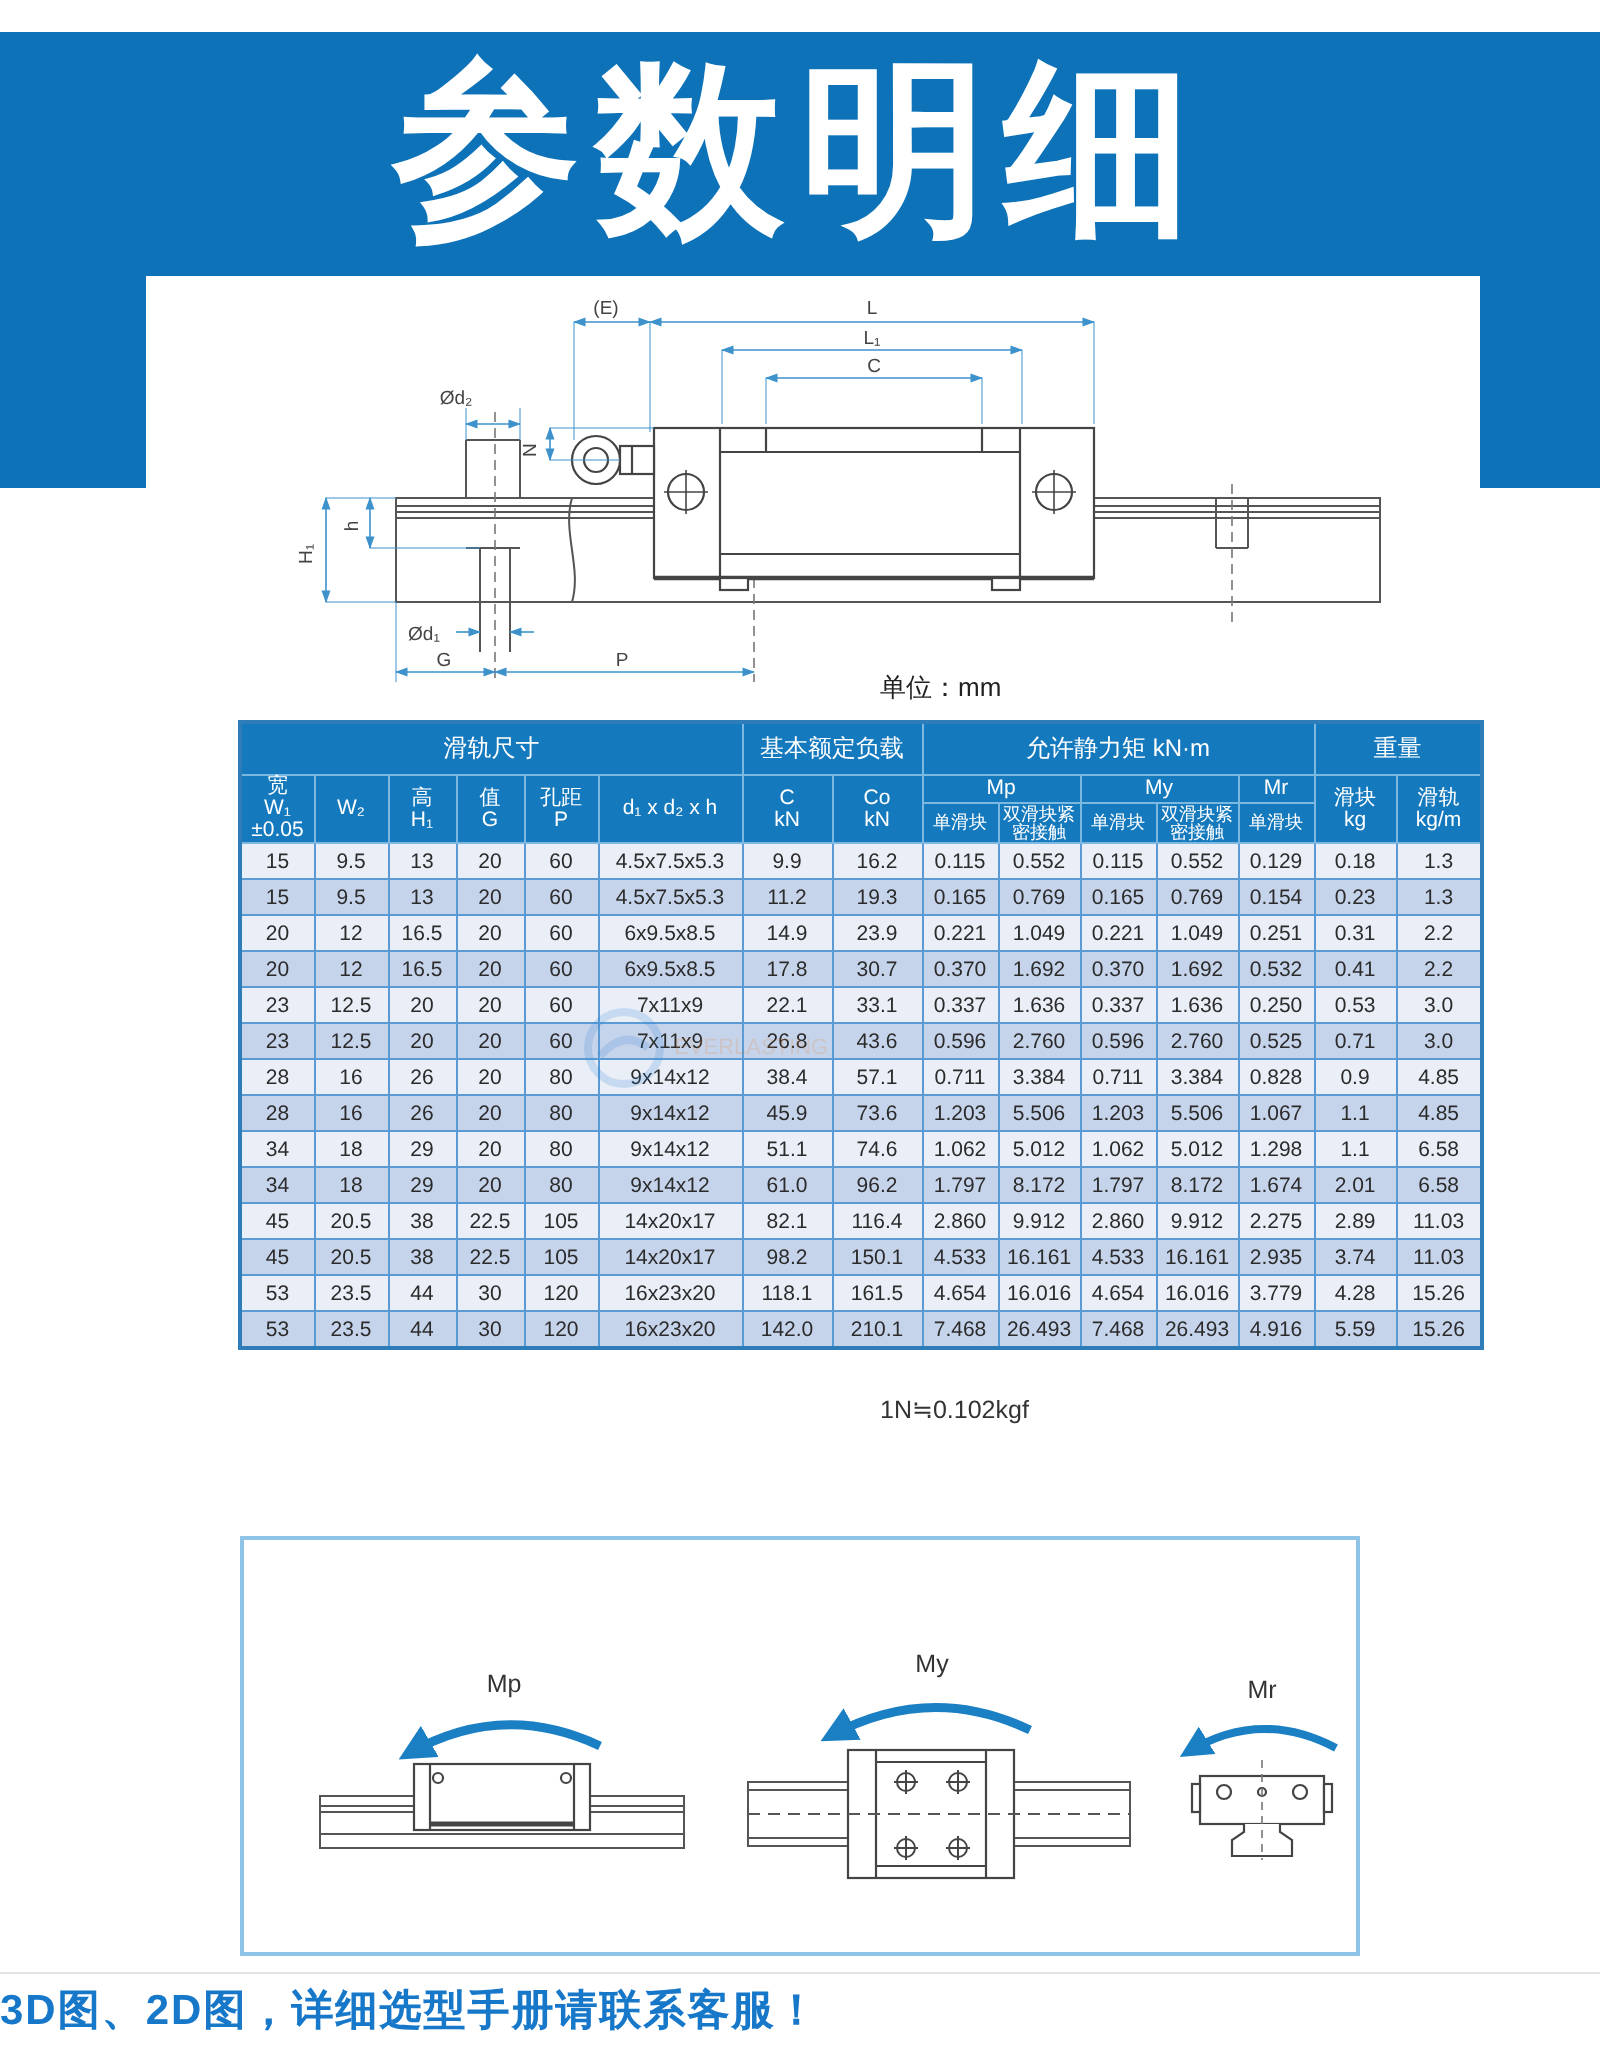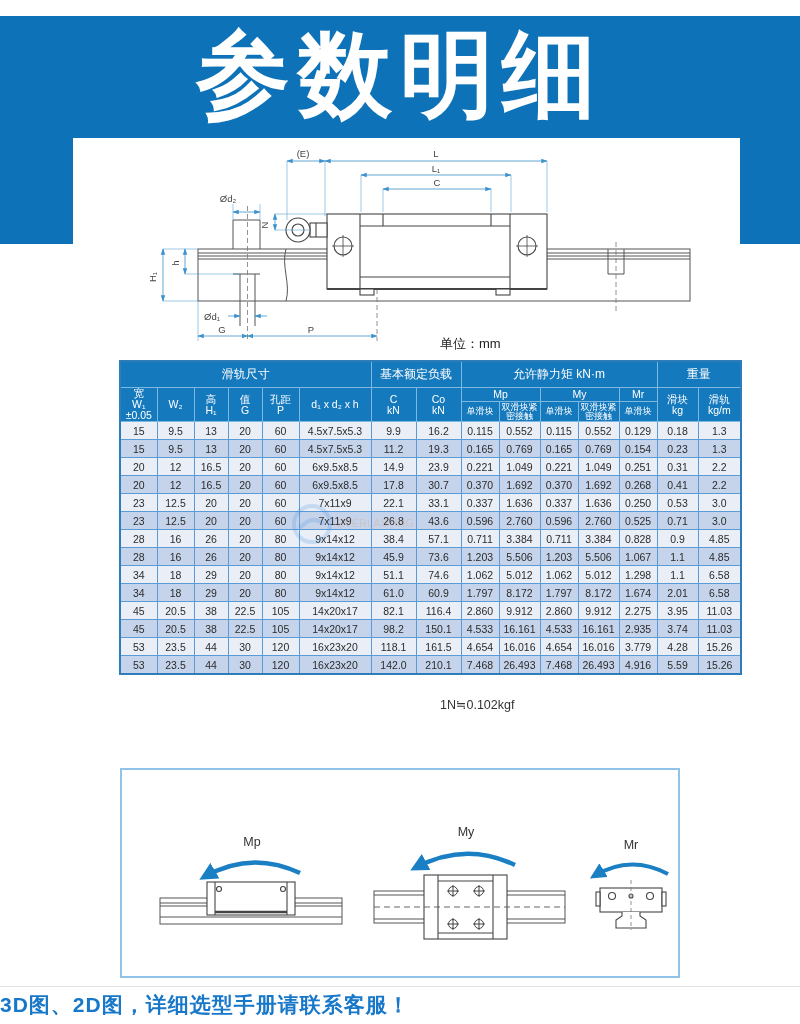--- a/index.html
+++ b/index.html
@@ -260,21 +260,21 @@
           <td>16.5</td>
           <td>20</td>
           <td>60</td>
           <td>6x9.5x8.5</td>
           <td>17.8</td>
           <td>30.7</td>
           <td>0.370</td>
           <td>1.692</td>
           <td>0.370</td>
           <td>1.692</td>
-          <td>0.268</td>
+          <td>0.532</td>
           <td>0.41</td>
           <td>2.2</td>
         </tr>
         <tr>
           <td>23</td>
           <td>12.5</td>
           <td>20</td>
           <td>20</td>
           <td>60</td>
           <td>7x11x9</td>
@@ -357,21 +357,21 @@
           <td>6.58</td>
         </tr>
         <tr>
           <td>34</td>
           <td>18</td>
           <td>29</td>
           <td>20</td>
           <td>80</td>
           <td>9x14x12</td>
           <td>61.0</td>
-          <td>60.9</td>
+          <td>96.2</td>
           <td>1.797</td>
           <td>8.172</td>
           <td>1.797</td>
           <td>8.172</td>
           <td>1.674</td>
           <td>2.01</td>
           <td>6.58</td>
         </tr>
         <tr>
           <td>45</td>
@@ -380,21 +380,21 @@
           <td>22.5</td>
           <td>105</td>
           <td>14x20x17</td>
           <td>82.1</td>
           <td>116.4</td>
           <td>2.860</td>
           <td>9.912</td>
           <td>2.860</td>
           <td>9.912</td>
           <td>2.275</td>
-          <td>3.95</td>
+          <td>2.89</td>
           <td>11.03</td>
         </tr>
         <tr>
           <td>45</td>
           <td>20.5</td>
           <td>38</td>
           <td>22.5</td>
           <td>105</td>
           <td>14x20x17</td>
           <td>98.2</td>

